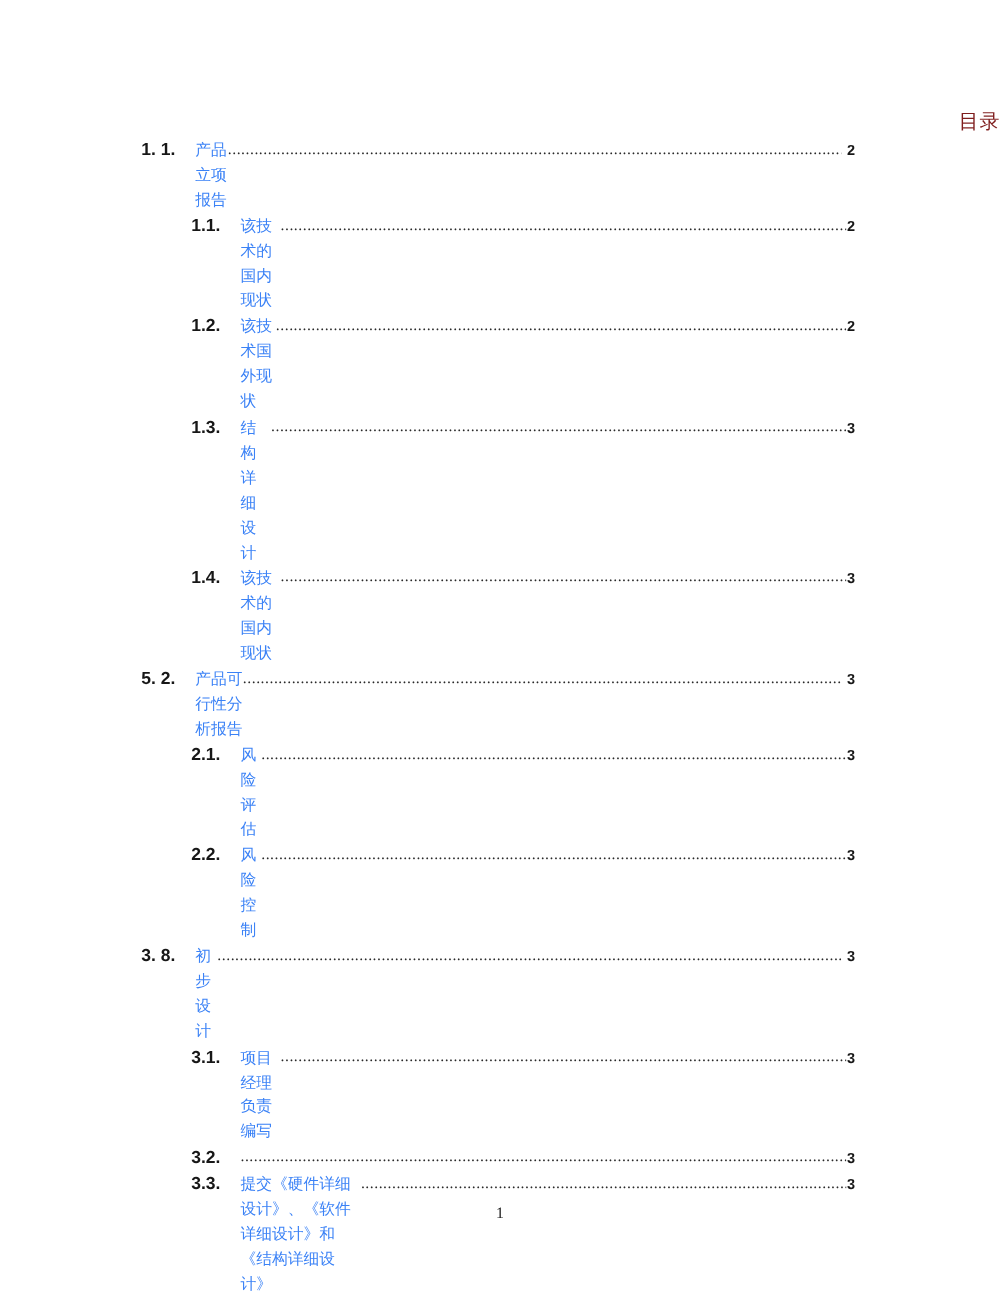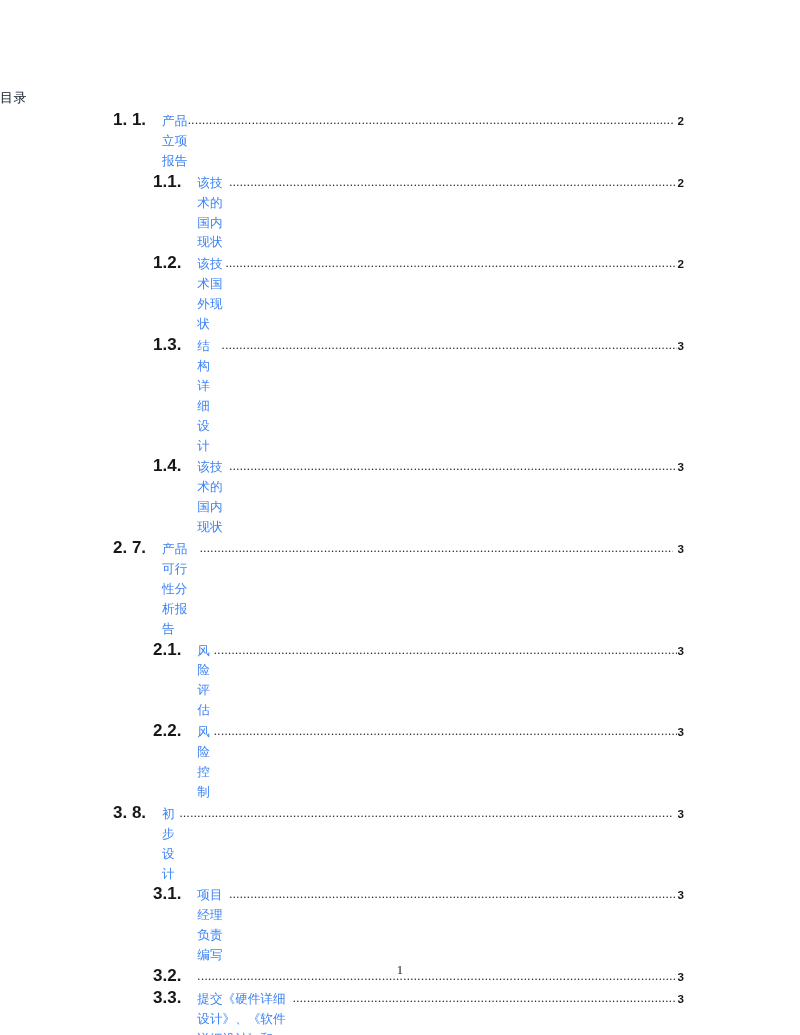--- a/index.html
+++ b/index.html
@@ -18,25 +18,25 @@
     height: 1035px;
     background: #ffffff;
     box-sizing: border-box;
     overflow: hidden;
   }
   .toc-title {
     position: absolute;
     left: 0;
     top: 88px;
     width: 800px;
-    text-align: left;
-    font-size: 13px;
+    text-align: right;
+    font-size: 16px;
     line-height: 20px;
     font-family: "Liberation Serif", "DejaVu Serif", serif;
-    color: #0f172a;
+    color: #7f1d1d;
     letter-spacing: 0.5px;
   }
   .toc {
     position: absolute;
     left: 113px;
     top: 110px;
     width: 571px;
   }
   .toc-entry {
     display: block;
@@ -54,21 +54,21 @@
   .toc-row {
     display: flex;
     align-items: baseline;
     width: 100%;
   }
   .toc-num {
     flex: 0 0 auto;
     white-space: pre;
     padding-right: 16px;
     font-family: "Liberation Sans", sans-serif;
-    font-size: 17px;
+    font-size: 14px;
     font-weight: 600;
     color: #171717;
   }
   .toc-text-wrap {
     flex: 1 1 auto;
     min-width: 0;
     position: relative;
   }
   .toc-text {
     display: inline;
@@ -173,21 +173,21 @@
           <span class="toc-num">1.4.</span>
           <span class="toc-text-wrap"><span class="leader">
               <span class="leader-text toc-text">该技术的国内现状</span>
               <span class="leader-dots">................................................................................................................................................................................................................................................................................................................................................................................................................</span>
               <span class="leader-page">3</span>
             </span></span>
         </span>
       </a>
       <a class="toc-entry lvl1" href="#">
         <span class="toc-row">
-          <span class="toc-num">2. 7.</span>
+          <span class="toc-num">5. 2.</span>
           <span class="toc-text-wrap"><span class="leader">
               <span class="leader-text toc-text">产品可行性分析报告</span>
               <span class="leader-dots">................................................................................................................................................................................................................................................................................................................................................................................................................</span>
               <span class="leader-page">3</span>
             </span></span>
         </span>
       </a>
       <a class="toc-entry lvl2" href="#">
         <span class="toc-row">
           <span class="toc-num">2.1.</span>

